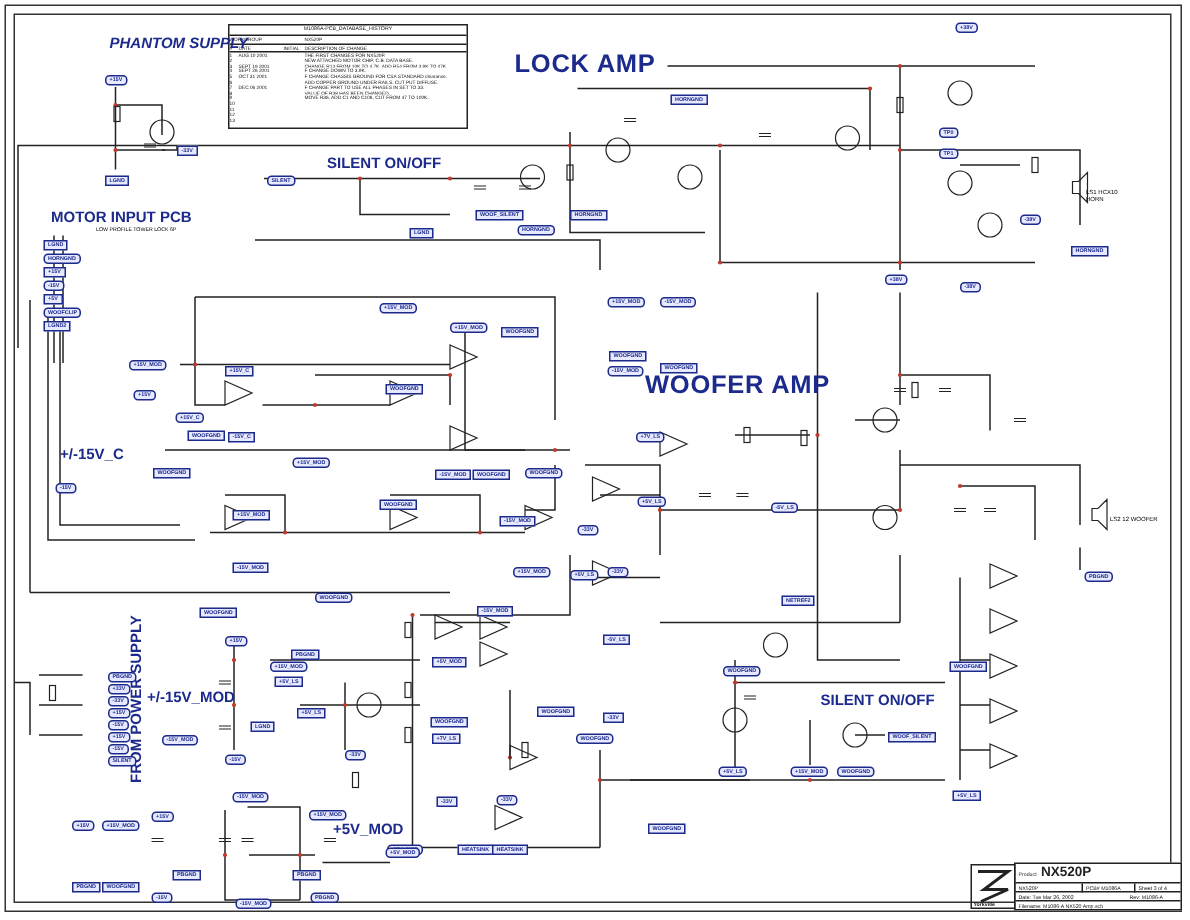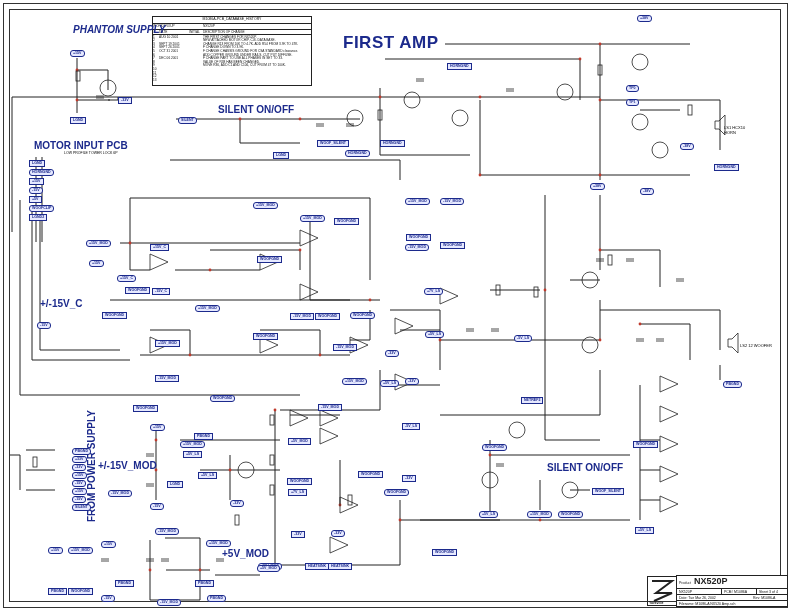--- a/index.html
+++ b/index.html
@@ -319,21 +319,22 @@
         </div>
         <div class="row">
           <span class="c1">13</span>
           <span class="c2"></span>
           <span class="c3"></span>
           <span class="c4"></span>
         </div>
       </div>
   </div>
 
-  <div class="title t-big" style="left:343px;top:33px;">FIRST AMP</div>
+  <div class="title t-big" style="left:343px;top:33px;">LOCK AMP</div>
+  <div class="title t-big" style="left:430px;top:247px;">WOOFER AMP</div>
   <div class="title t-mid" style="left:73px;top:24px;font-style:italic;">PHANTOM SUPPLY</div>
   <div class="title t-mid" style="left:218px;top:104px;">SILENT ON/OFF</div>
   <div class="title t-mid" style="left:547px;top:462px;">SILENT ON/OFF</div>
   <div class="title t-mid" style="left:34px;top:140px;">MOTOR INPUT PCB</div>
   <div class="title t-mid" style="left:40px;top:298px;">+/-15V_C</div>
   <div class="title t-mid" style="left:98px;top:460px;">+/-15V_MOD</div>
   <div class="title t-mid" style="left:222px;top:548px;">+5V_MOD</div>
   <div class="title t-vert" style="left:86px;top:522px;">FROM POWER SUPPLY</div>
 
   <div style="position:absolute;left:64px;top:151px;font-size:3.5px;white-space:nowrap;">LOW PROFILE TOWER LOCK 6P</div>

